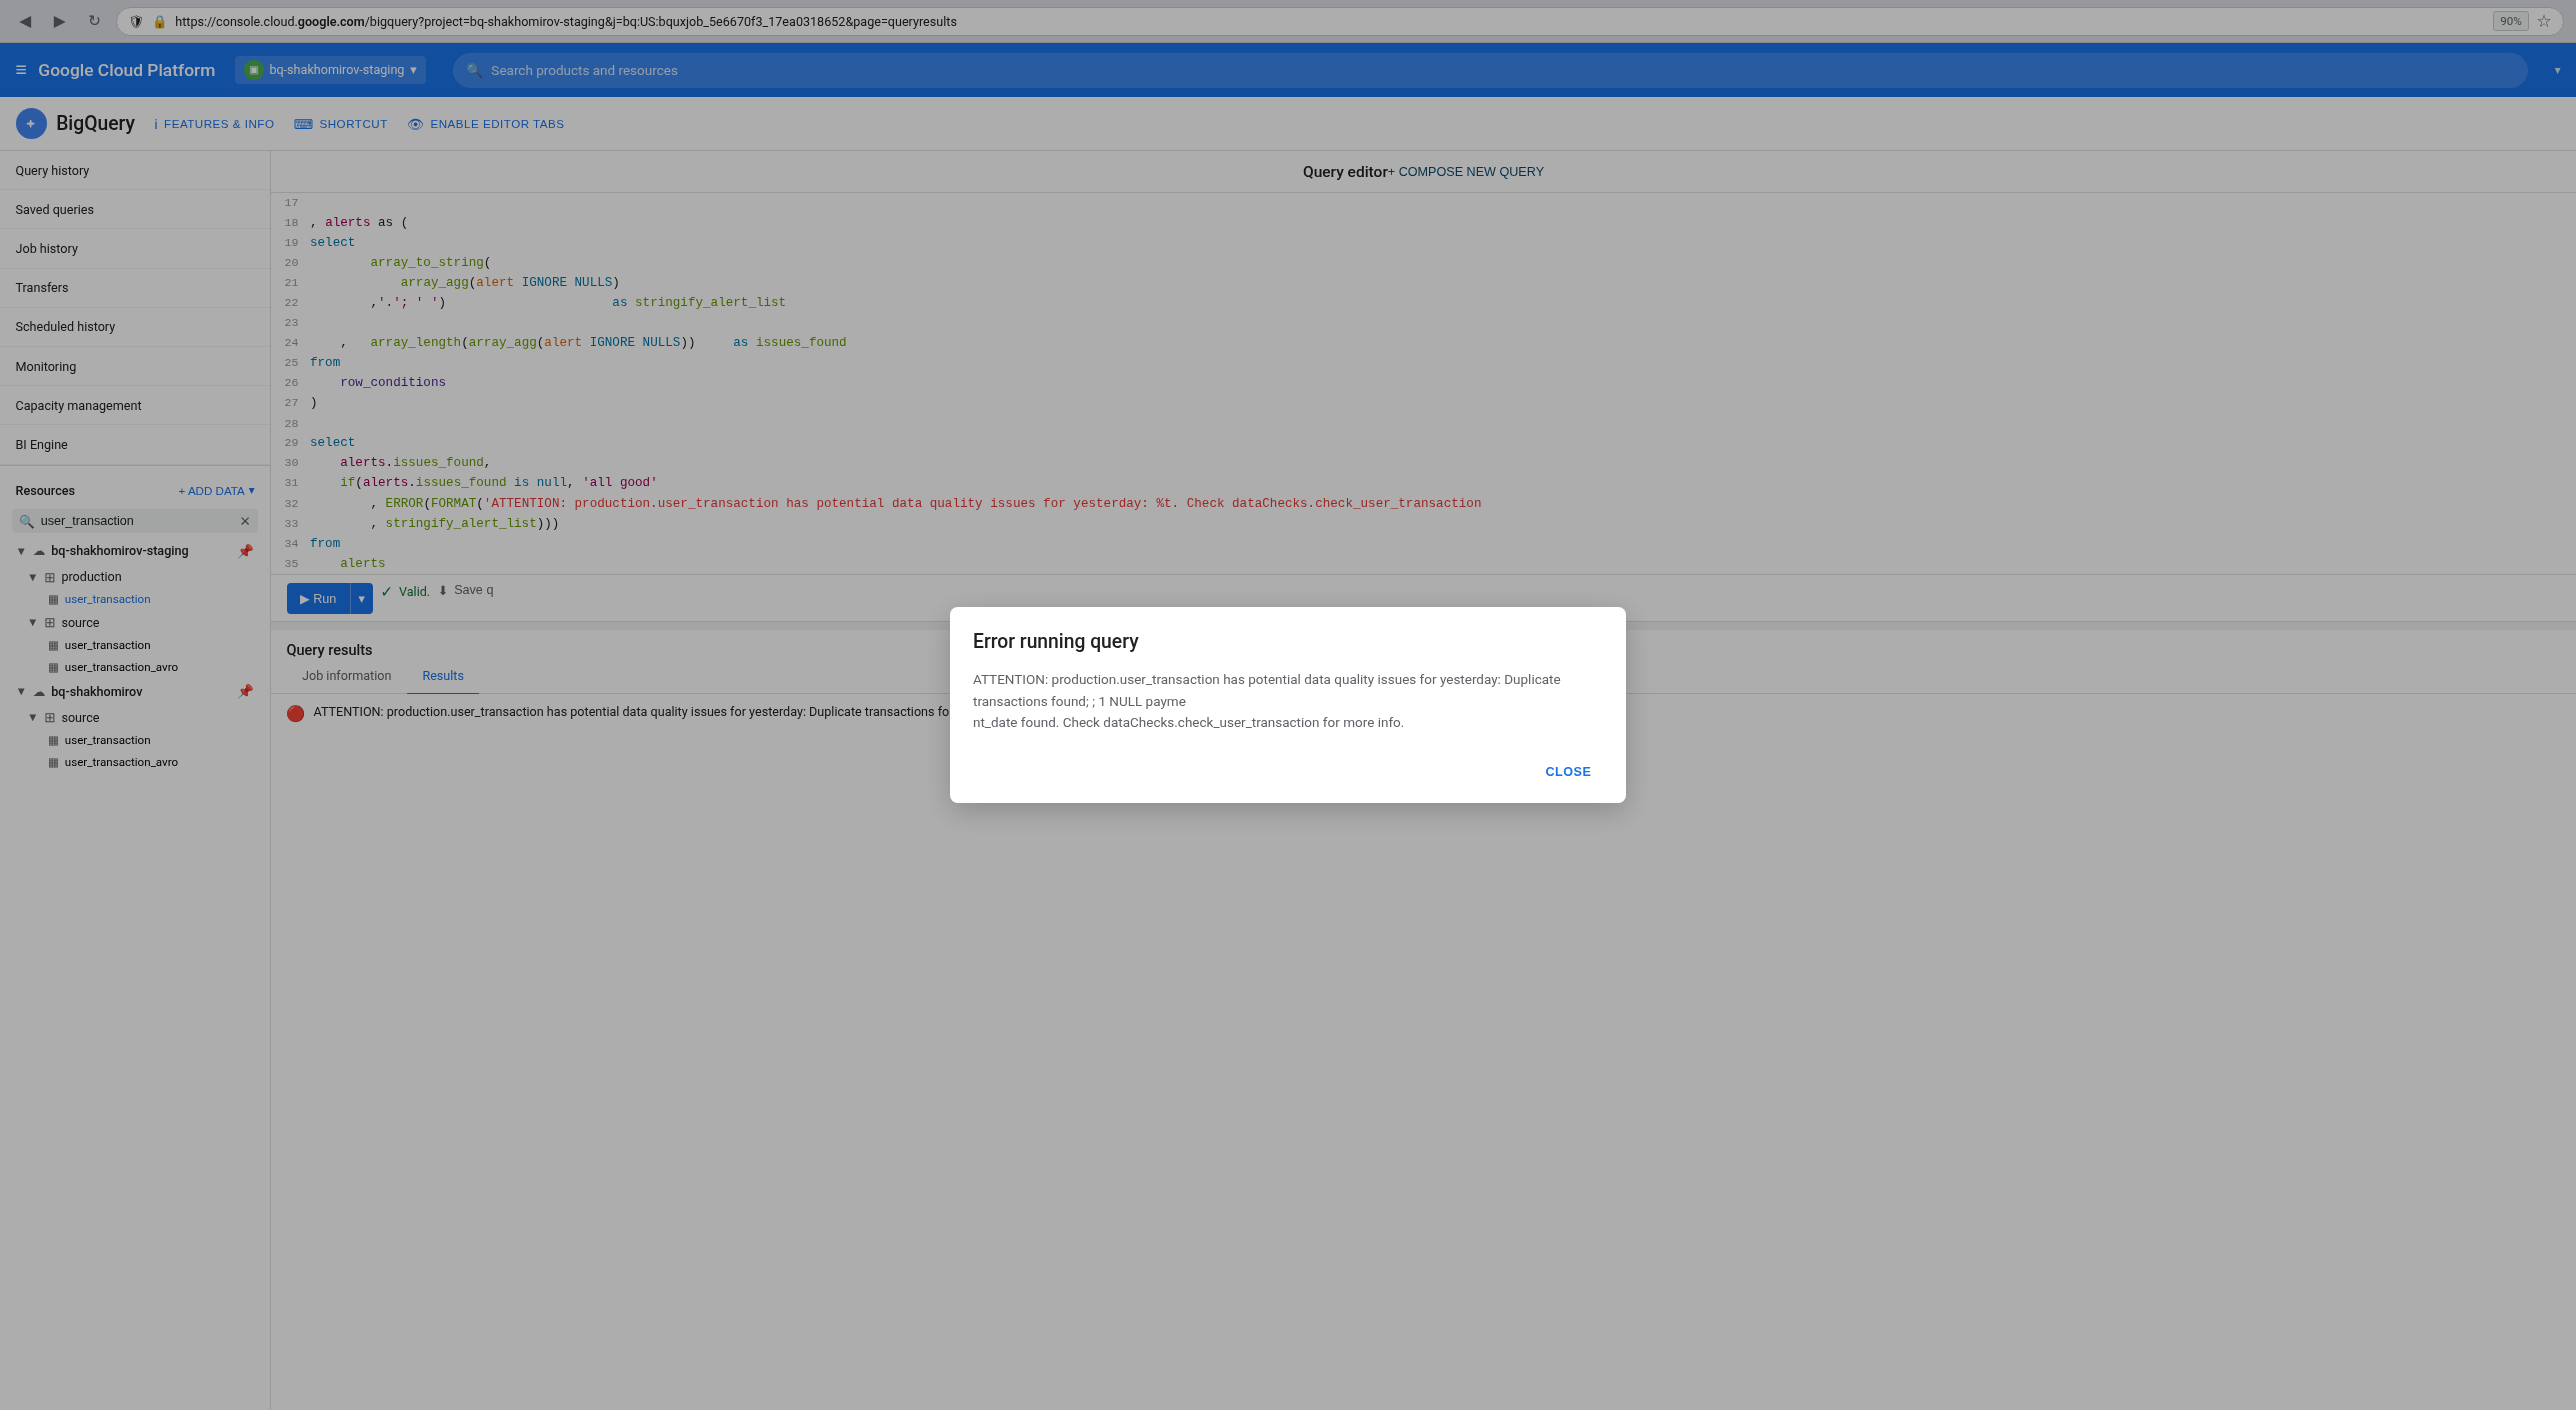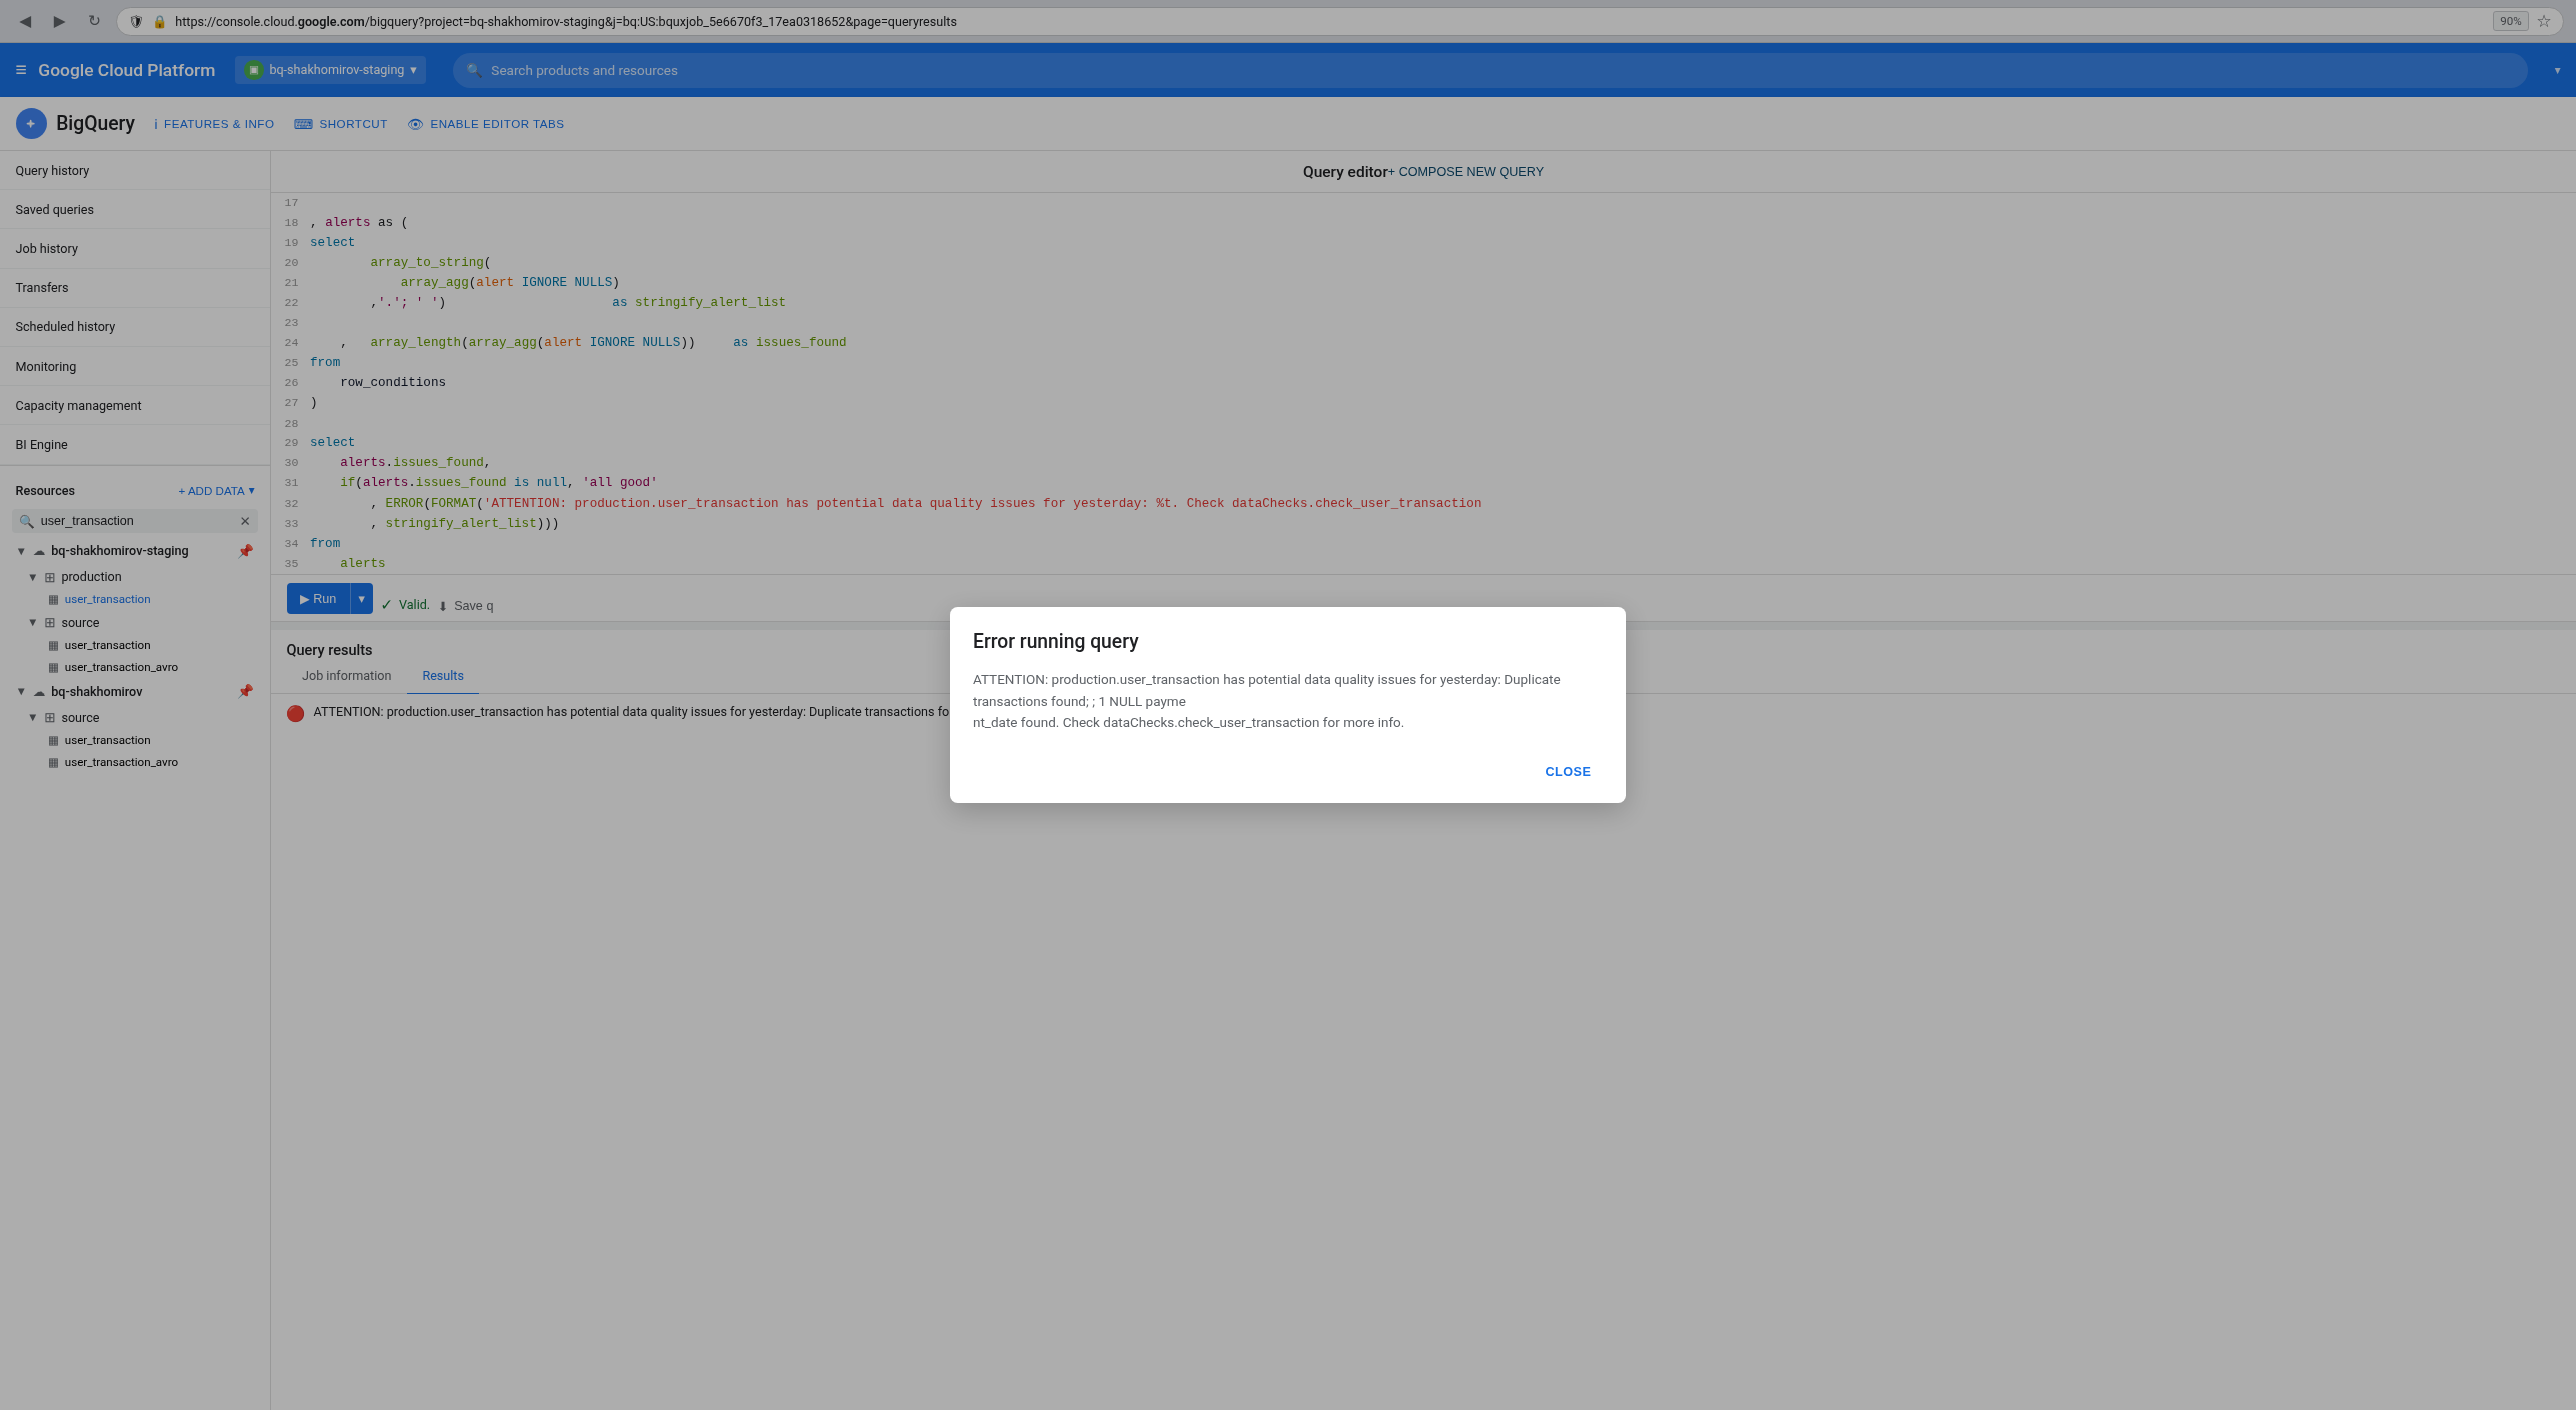--- a/index.html
+++ b/index.html
@@ -272,21 +272,21 @@
     }
     .line-content { flex: 1; white-space: pre; color: #202124; }
     .kw { color: #07a; }
     .fn { color: #690; }
     .str { color: #905; }
     .error-str { color: #e53935; }
 
     
     .query-toolbar {
       display: flex;
-      align-items: flex-end;
+      align-items: flex-start;
       padding: 7.7px 15.5px;
       gap: 7.7px;
       border-top: 1px solid #e0e0e0;
       background: #fff;
     }
     .run-btn {
       display: flex; align-items: center; gap: 0;
       background: #1a73e8;
       color: white;
       border: none; border-radius: 3.9px;
@@ -579,21 +579,21 @@
         <div class="code-line">
             <span class="line-num">24</span>
             <span class="line-content">    ,   <span class="fn">array_length</span>(<span class="fn">array_agg</span>(<span style="color:#e36209">alert</span> <span class="kw">IGNORE NULLS</span>))     <span class="kw">as</span> <span style="color:#690">issues_found</span></span>
           </div>
         <div class="code-line">
             <span class="line-num">25</span>
             <span class="line-content"><span class="kw">from</span></span>
           </div>
         <div class="code-line">
             <span class="line-num">26</span>
-            <span class="line-content">    <span style="color:#0f172a">row_conditions</span></span>
+            <span class="line-content">    <span style="color:#4c1d95">row_conditions</span></span>
           </div>
         <div class="code-line">
             <span class="line-num">27</span>
             <span class="line-content">)</span>
           </div>
         <div class="code-line">
             <span class="line-num">28</span>
             <span class="line-content"></span>
           </div>
         <div class="code-line">

